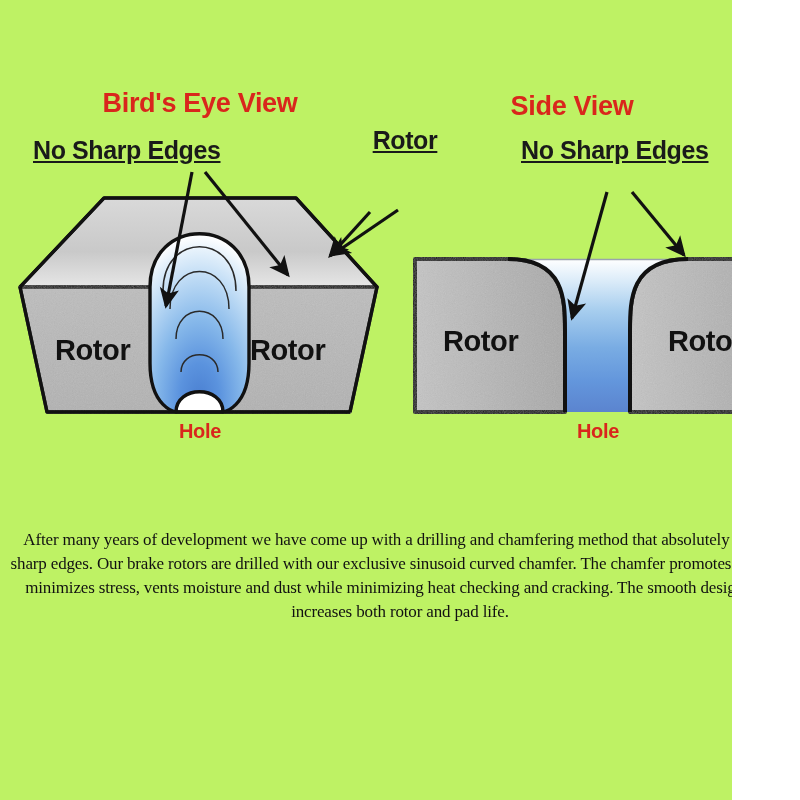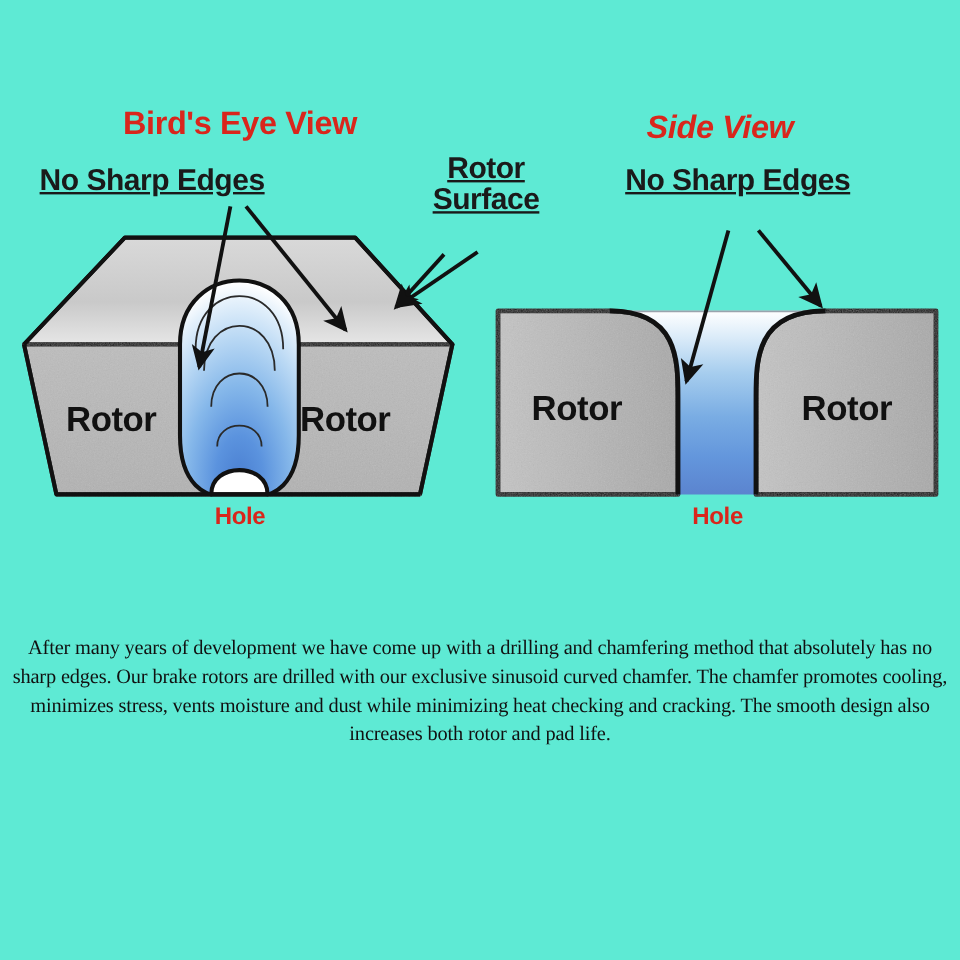--- a/index.html
+++ b/index.html
@@ -2,23 +2,23 @@
 <html><head>
 <meta charset="utf-8">
 <style>
   html, body {
     margin: 0;
     padding: 0;
     background: #ffffff;
   }
   #page {
     position: relative;
-    width: 800px;
+    width: 732px;
     height: 800px;
-    background: #5eead4;
+    background: #bef264;
     overflow: hidden;
     font-family: "Liberation Sans", sans-serif;
   }
   .abs { position: absolute; }
 
   
   .title-red {
     color: #D9261C;
     font-family: "Liberation Sans", sans-serif;
     font-weight: bold;
@@ -202,29 +202,28 @@
       <line x1="632" y1="192" x2="684" y2="255" marker-end="url(#arrowHead)"></line>
     </g>
   </svg>
 
   <div class="abs title-red" style="left:70px; top:88px; width:260px;">Bird's Eye View</div>
 
   <div class="abs label-black" style="left:33px; top:138px;">No Sharp Edges</div>
 
   <div class="abs label-black multi" style="left:345px; top:128px; width:120px;">
     <div>Rotor</div>
-    <div>Surface</div>
   </div>
 
   <div class="abs rotor-word" style="left:55px; top:334px;">Rotor</div>
   <div class="abs rotor-word" style="left:250px; top:334px;">Rotor</div>
 
   <div class="abs hole-label" style="left:140px; top:420px; width:120px;">Hole</div>
 
-  <div class="abs title-red" style="left:500px; top:91px; width:200px;font-style:italic;">Side View</div>
+  <div class="abs title-red" style="left:472px; top:91px; width:200px;">Side View</div>
 
   <div class="abs label-black" style="left:521px; top:138px;">No Sharp Edges</div>
 
   <div class="abs rotor-word" style="left:443px; top:325px;">Rotor</div>
   <div class="abs rotor-word" style="left:668px; top:325px;">Rotor</div>
 
   <div class="abs hole-label" style="left:538px; top:420px; width:120px;">Hole</div>
 
   <div id="body-text">After many years of development we have come up with a drilling and chamfering method that absolutely has no sharp edges.  Our brake rotors are drilled with our exclusive sinusoid curved chamfer. The chamfer promotes cooling, minimizes stress, vents moisture and dust while minimizing heat checking and cracking. The smooth design also increases both rotor and pad life.</div>
 

